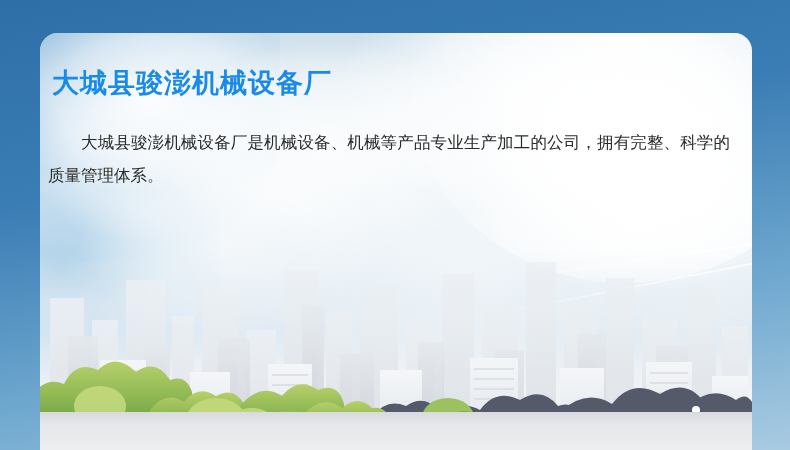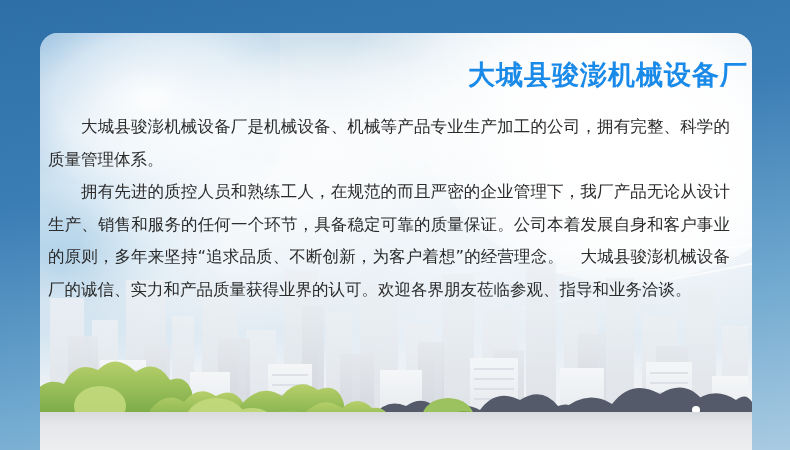--- a/index.html
+++ b/index.html
@@ -114,23 +114,23 @@
   
   #content {
     position: absolute;
     left: 0;
     top: 0;
     width: 712px;
     padding: 0;
     z-index: 5;
   }
   #title {
-    margin: 4px;
+    margin: 12px;
     padding-top: 22px;
-    text-align: right;
+    text-align: left;
     font-size: 27px;
     font-weight: bold;
     color: #1a8ae9;
     letter-spacing: 1px;
     line-height: 1.2;
   }
   #body-copy {
     margin: 0;
     padding: 16px 22px 0 8px;
     font-size: 16.5px;
@@ -301,18 +301,17 @@
       <rect x="-10" y="184" width="360" height="14" fill="#4a4f5e" opacity="0.85"></rect>
     </svg>
 
     <div id="ground"></div>
 
     <div id="content">
       <h1 id="title">大城县骏澎机械设备厂</h1>
 
       <div id="body-copy">
         <p>大城县骏澎机械设备厂是机械设备、机械等产品专业生产加工的公司，拥有完整、科学的质量管理体系。</p>
-        <p>拥有先进的质控人员和熟练工人，在规范的而且严密的企业管理下，我厂产品无论从设计生产、销售和服务的任何一个环节，具备稳定可靠的质量保证。公司本着发展自身和客户事业的原则，多年来坚持“追求品质、不断创新，为客户着想”的经营理念。　大城县骏澎机械设备厂的诚信、实力和产品质量获得业界的认可。欢迎各界朋友莅临参观、指导和业务洽谈。</p>
       </div>
     </div>
 
   </div>
 </div>
 
 </body></html>

